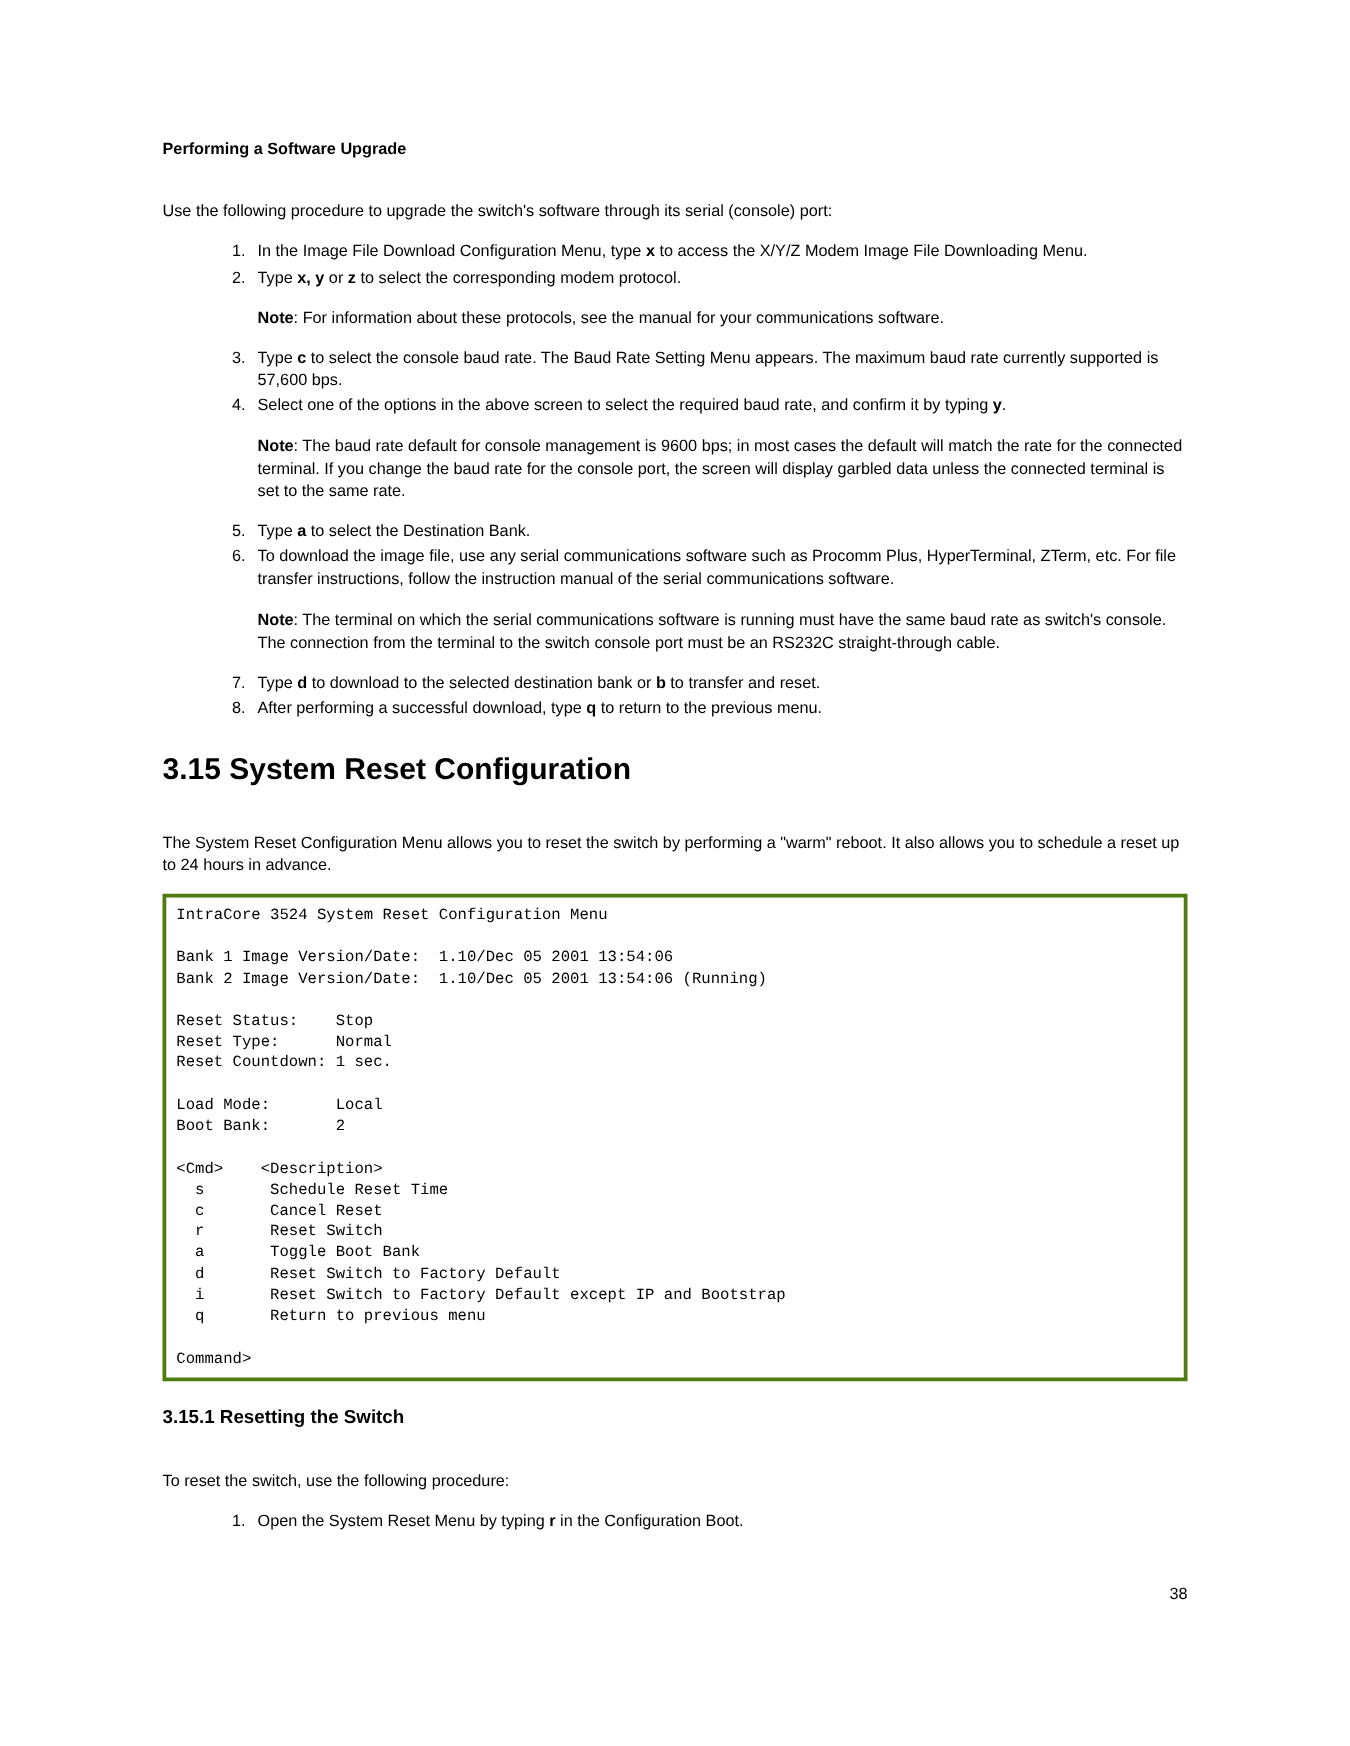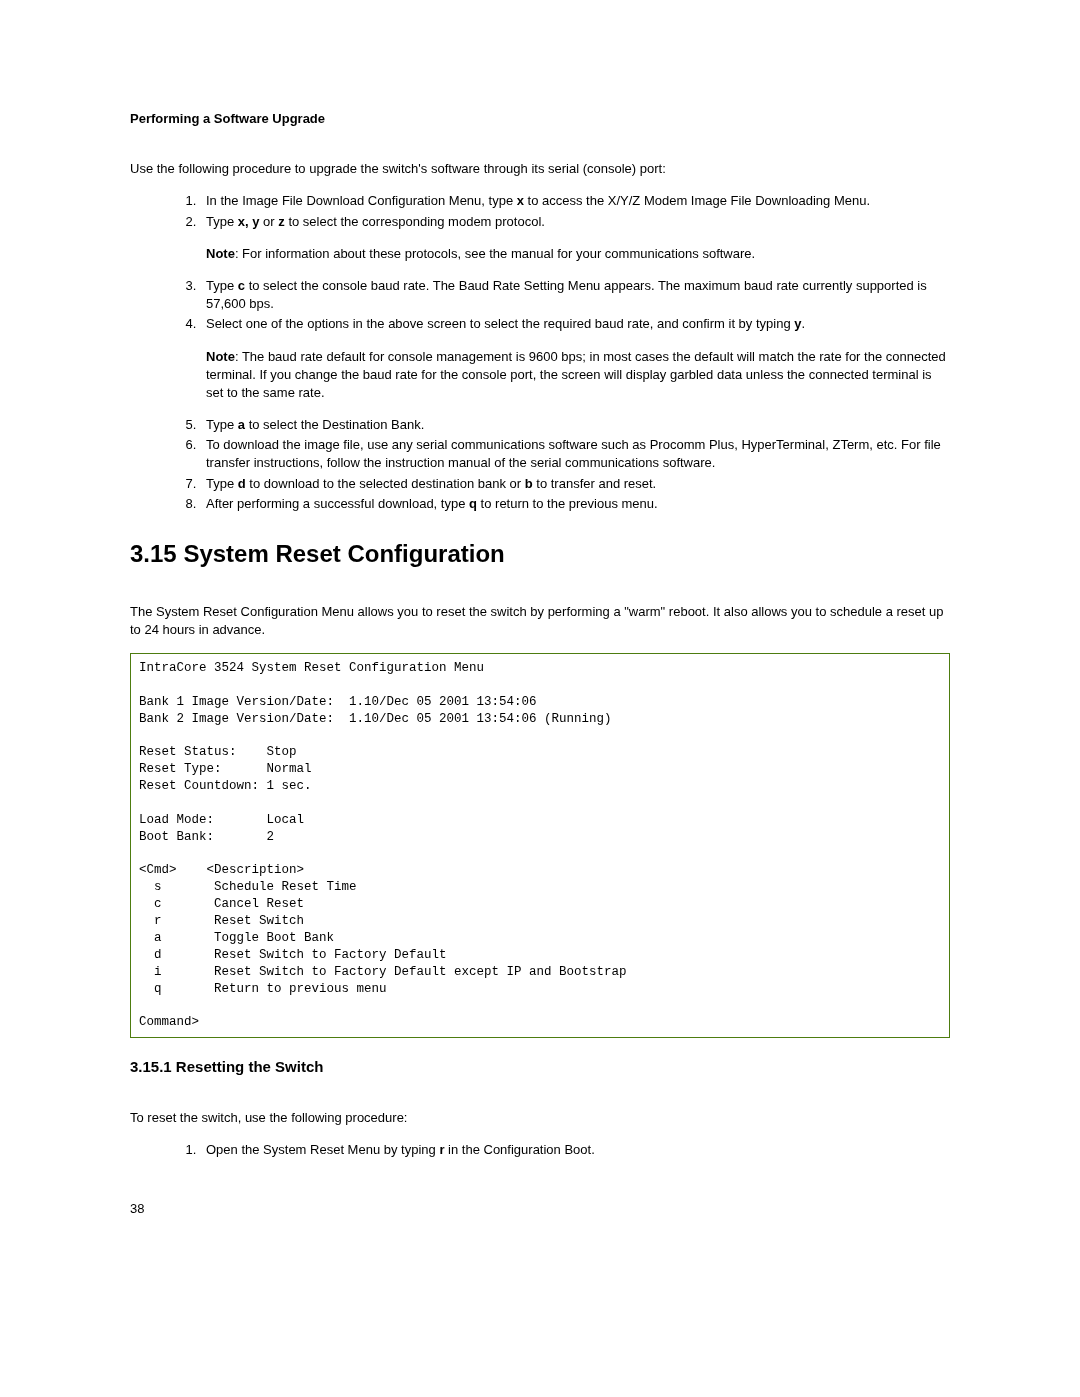--- a/index.html
+++ b/index.html
@@ -43,29 +43,29 @@
     margin: 24px 0 14px 0;
   }
   h3.subheading {
     font-size: 15px;
     font-weight: bold;
     margin: 18px 0 12px 0;
   }
   pre.terminal {
     font-family: "Courier New", Courier, monospace;
     font-size: 12.5px;
-    border: 1px solid #4d7c0f;
+    border: 3px solid #4d7c0f;
     padding: 6px 8px;
     white-space: pre;
     line-height: 1.35;
     margin: 6px 0 10px 0;
     overflow: hidden;
   }
   .page-number {
-    text-align: left;
+    text-align: right;
     font-size: 13px;
     margin-top: 40px;
   }
 </style>
 </head>
 <body>
 
 <div class="page">
 
   <div class="section-bold">Performing a Software Upgrade</div>
@@ -85,20 +85,21 @@
     </li>
     <li>
       <span>Select one of the options in the above screen to select the required baud rate, and confirm it by typing </span><b>y</b><span>.</span>
       <div class="step-note"><b>Note</b><span>: The baud rate default for console management is 9600 bps; in most cases the default will match the rate for the connected terminal. If you change the baud rate for the console port, the screen will display garbled data unless the connected terminal is set to the same rate.</span></div>
     </li>
     <li>
       <span>Type </span><b>a</b><span> to select the Destination Bank.</span>
     </li>
     <li>
       <span>To download the image file, use any serial communications software such as Procomm Plus, HyperTerminal, ZTerm, etc. For file transfer instructions, follow the instruction manual of the serial communications software.</span>
+      <div class="step-note"><b>Note</b><span>: The terminal on which the serial communications software is running must have the same baud rate as switch's console. The connection from the terminal to the switch console port must be an RS232C straight-through cable.</span></div>
     </li>
     <li>
       <span>Type </span><b>d</b><span> to download to the selected destination bank or </span><b>b</b><span> to transfer and reset.</span>
     </li>
     <li>
       <span>After performing a successful download, type </span><b>q</b><span> to return to the previous menu.</span>
     </li>
   </ol>
 
   <h2 class="heading">3.15 System Reset Configuration</h2>

